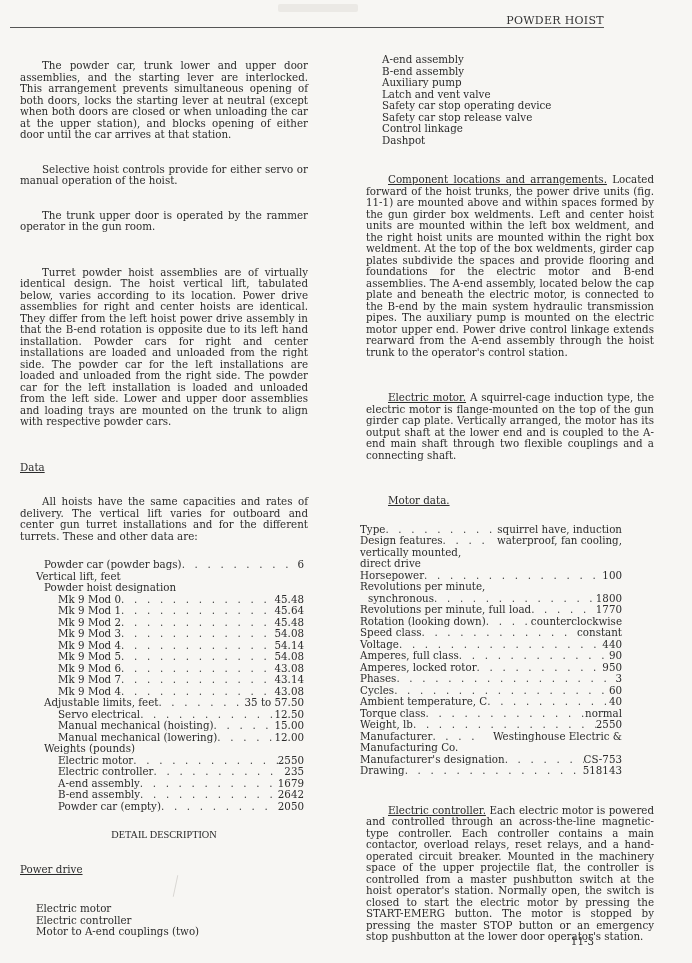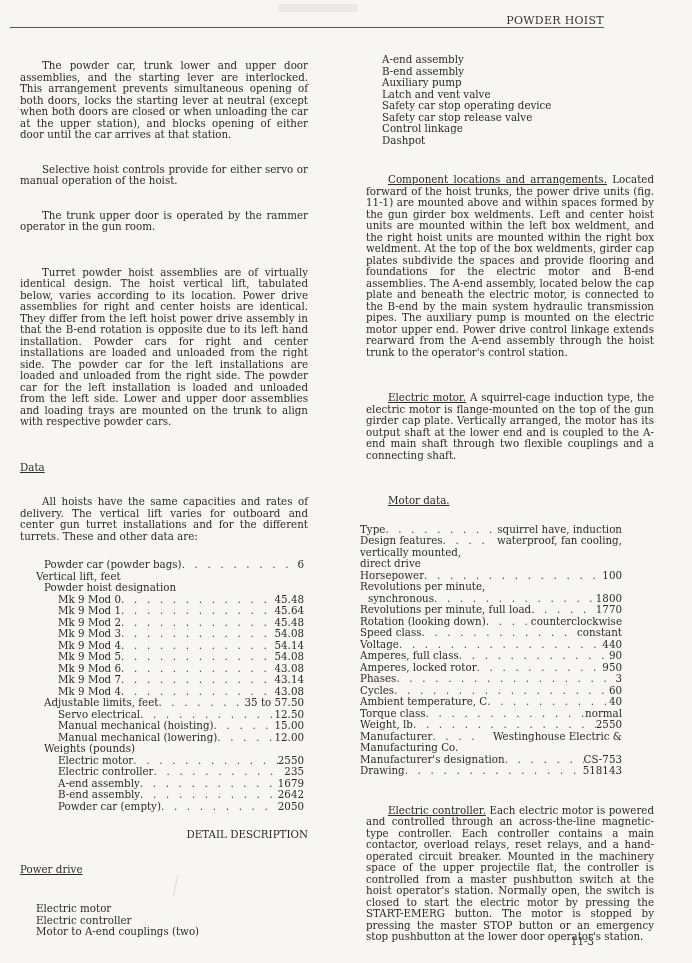--- a/index.html
+++ b/index.html
@@ -19,21 +19,21 @@
   .rule {
     position: absolute; left: 10px; right: 12px; top: 27px; height: 1px; background: #555;
   }
   .col { position: absolute; top: 54px; font-size: 10.3px; line-height: 11.5px; }
   .col.left { left: 14px; width: 300px; }
   .col.right { left: 360px; width: 300px; }
   p { margin: 6px; text-align: justify; }
   .indent { text-indent: 22px; }
   .gap { height: 11px; }
   .u { text-decoration: underline; }
-  .center { text-align: right; }
+  .center { text-align: center; font-family: Liberation Serif, serif; }
   .list { margin: 0; padding: 0 0 0 22px; list-style: none; }
   .list li { margin: 0; }
   .row { display: flex; white-space: nowrap; }
   .row .lbl { flex: 0 0 auto; }
   .row .dots { flex: 1 1 auto; overflow: hidden; letter-spacing: 3.2px; color: #444; }
   .row .val { flex: 0 0 auto; text-align: right; }
   .lvl0 { padding-left: 22px; }
   .lvl1 { padding-left: 30px; }
   .lvl2 { padding-left: 44px; }
   .tbl { width: 290px; }

